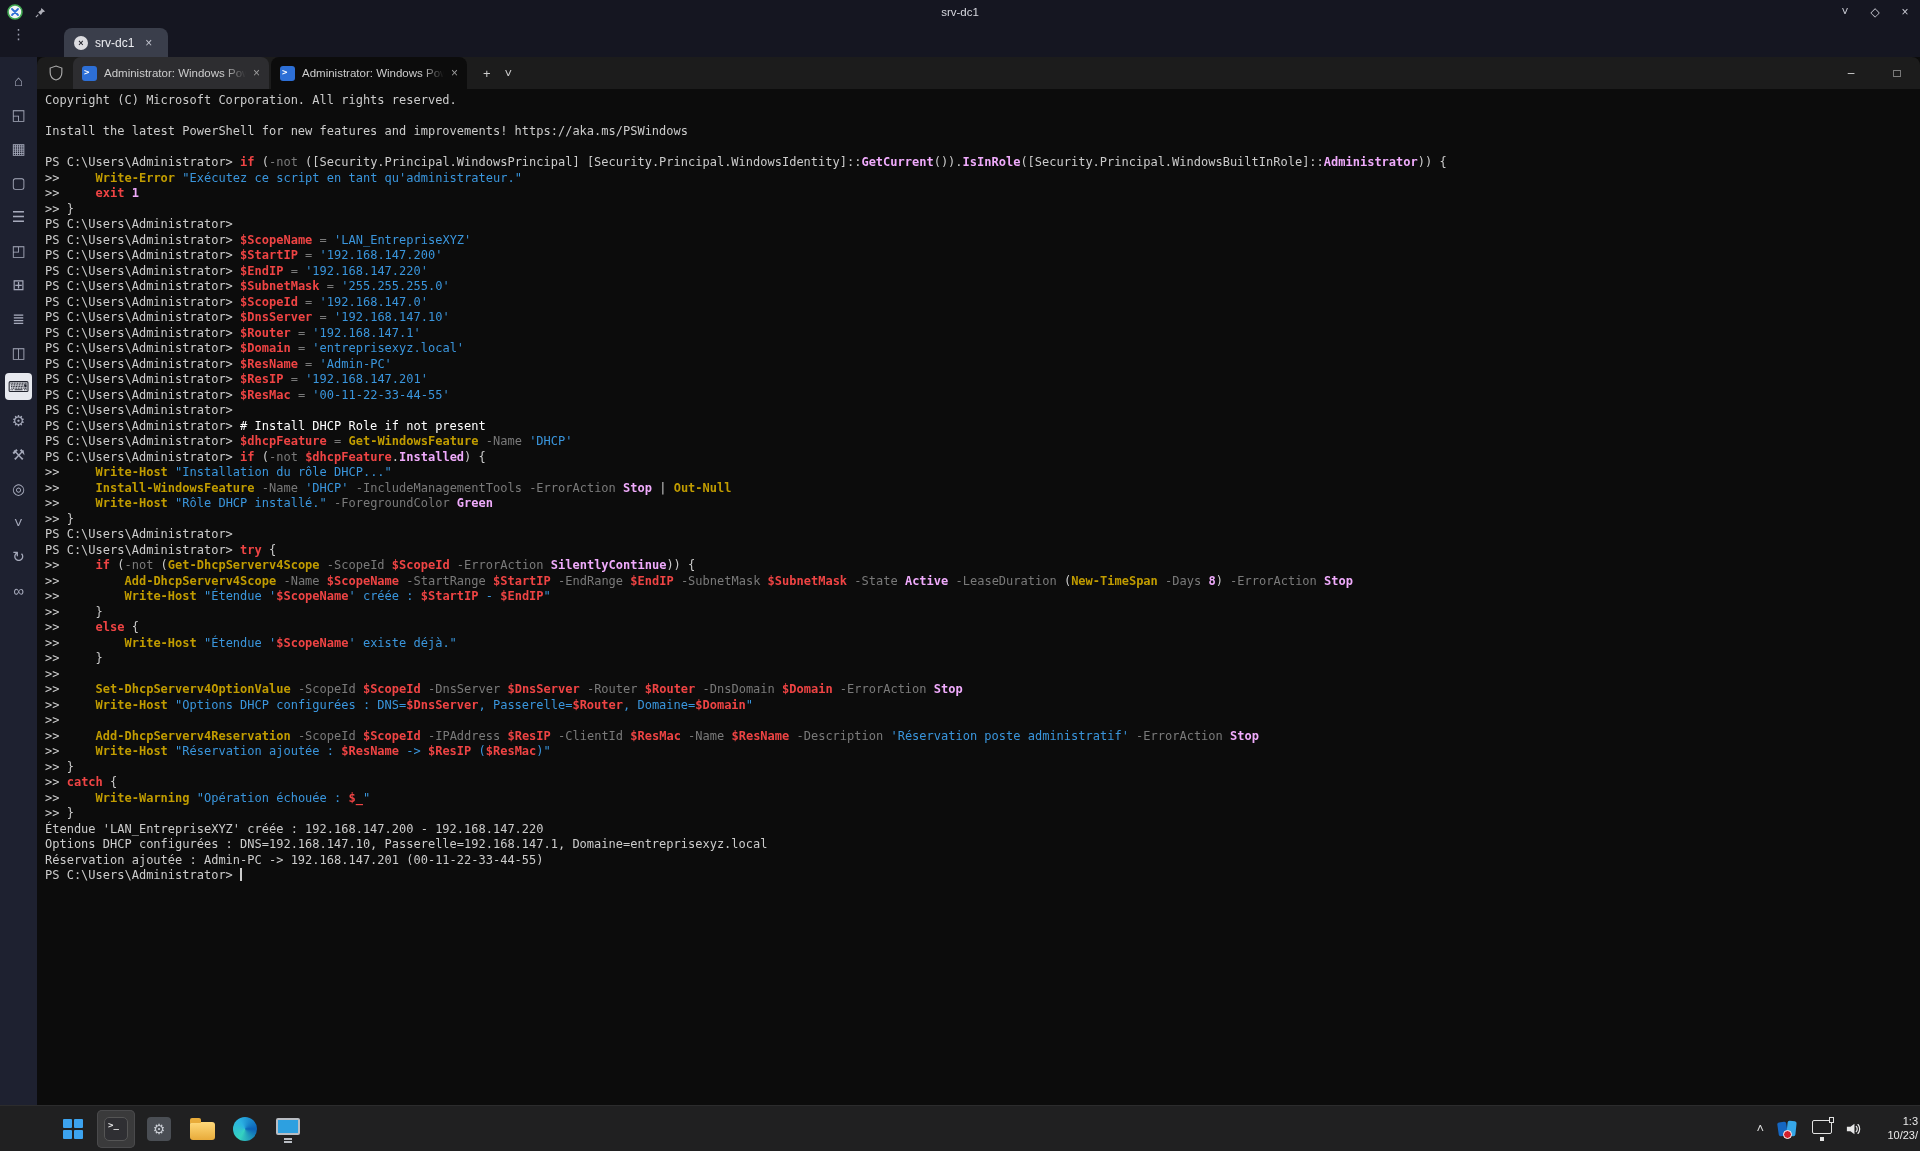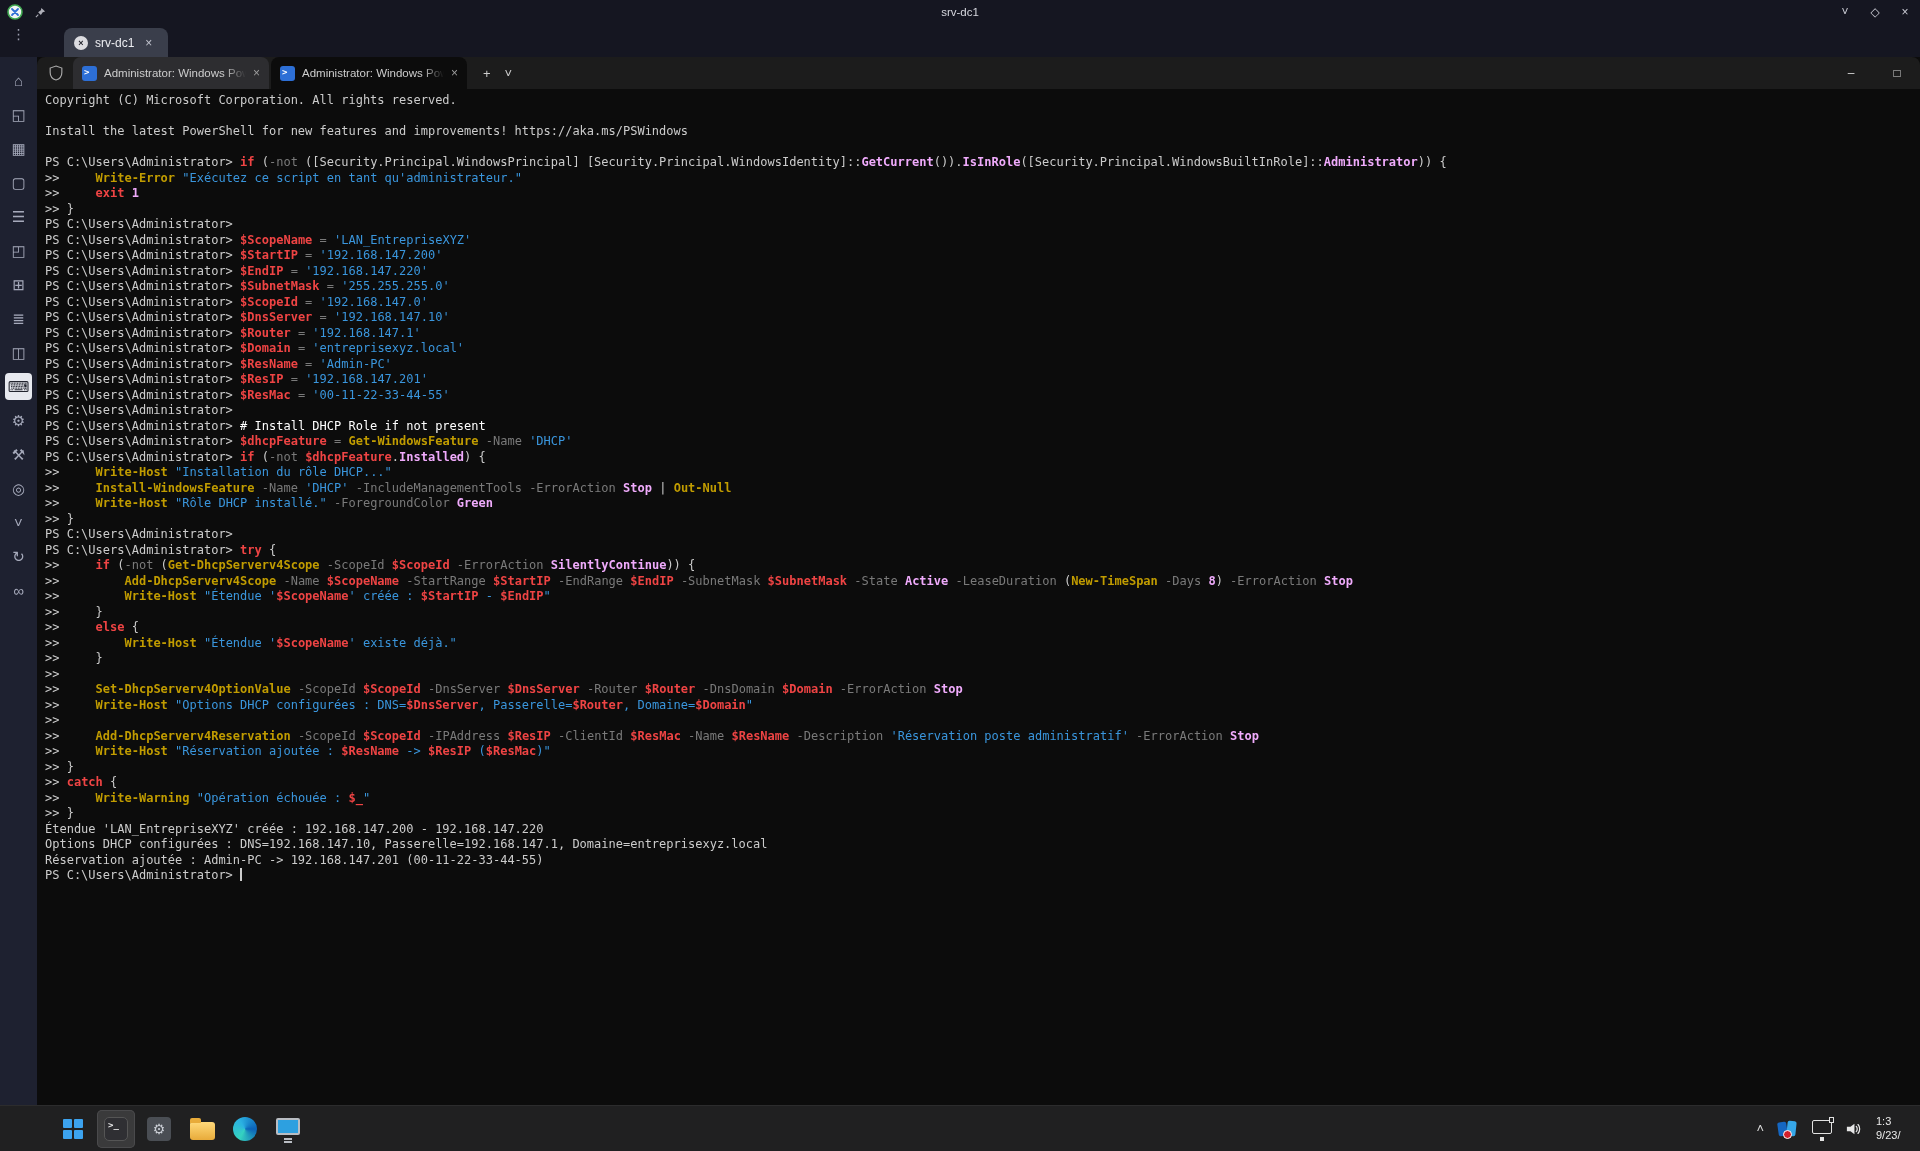--- a/index.html
+++ b/index.html
@@ -65,21 +65,21 @@
   .mon-ico:after{content:"";position:absolute;left:6px;bottom:-7px;width:8px;height:2px;background:#b9bdc3;box-shadow:0 3px 0 0 #b9bdc3}
   .tray{margin-left:auto;display:flex;align-items:center;gap:13px;padding-right:2px;color:#e6e6e6}
   .tray-chevron{font-size:13px;color:#dcdcdc}
   .dhcp-ico{position:relative;width:22px;height:20px}
   .dhcp-ico .b1{position:absolute;left:1px;top:3px;width:9px;height:14px;background:#1567c2;border-radius:2px;transform:rotate(-8deg)}
   .dhcp-ico .b2{position:absolute;left:10px;top:2px;width:9px;height:15px;background:#36a7e8;border-radius:2px;transform:rotate(6deg)}
   .dhcp-ico .dot{position:absolute;left:6px;bottom:0;width:9px;height:9px;background:#d21f2c;border-radius:50%;border:1px solid #fff}
   .net-ico{width:20px;height:14px;border:1.5px solid #e2e2e2;border-radius:2px;position:relative;margin-top:-3px}
   .net-ico:after{content:"";position:absolute;left:7px;bottom:-6px;width:4px;height:2px;background:#e2e2e2;box-shadow:0 2px 0 0 #e2e2e2}
   .net-ico .plug{position:absolute;right:-3px;top:-4px;width:5px;height:6px;border:1.5px solid #e2e2e2;background:#202021}
-  .clock{font-size:11px;line-height:13.5px;text-align:left;color:#eaeaea;width:42px;white-space:nowrap;overflow:hidden}
+  .clock{font-size:11px;line-height:13.5px;text-align:right;color:#eaeaea;width:42px;white-space:nowrap;overflow:hidden}
 </style>
 </head>
 <body>
 
 <div class="topbar">
   <svg class="logo" viewBox="0 0 16 16">
     <circle cx="8" cy="8" r="7" fill="#f2f4f6" stroke="#41aa52" stroke-width="1.6"></circle>
     <path d="M5 5 L11 11 M11 5 L5 11" stroke="#2f6fd4" stroke-width="1.8" stroke-linecap="round"></path>
   </svg>
   <svg class="pin" viewBox="0 0 12 12" width="11" height="11">
@@ -187,16 +187,16 @@
       </div>
     <div class="net-ico">
         <i class="plug"></i>
       </div>
     <svg width="18" height="16" viewBox="0 0 20 18">
       <path d="M2 6.5 H6 L10.5 3 V15 L6 11.5 H2 Z" fill="#e6e6e6"></path>
       <path d="M12.5 6 C14 7.5 14 10.5 12.5 12 M14.5 4 C17 6.5 17 11.5 14.5 14" stroke="#e6e6e6" stroke-width="1.4" fill="none" stroke-linecap="round"></path>
     </svg>
     <div class="clock">
       <div>1:3</div>
-      <div>9/23/</div>
+      <div>10/23/</div>
     </div>
   </div>
 </div>
 
 </body></html>

